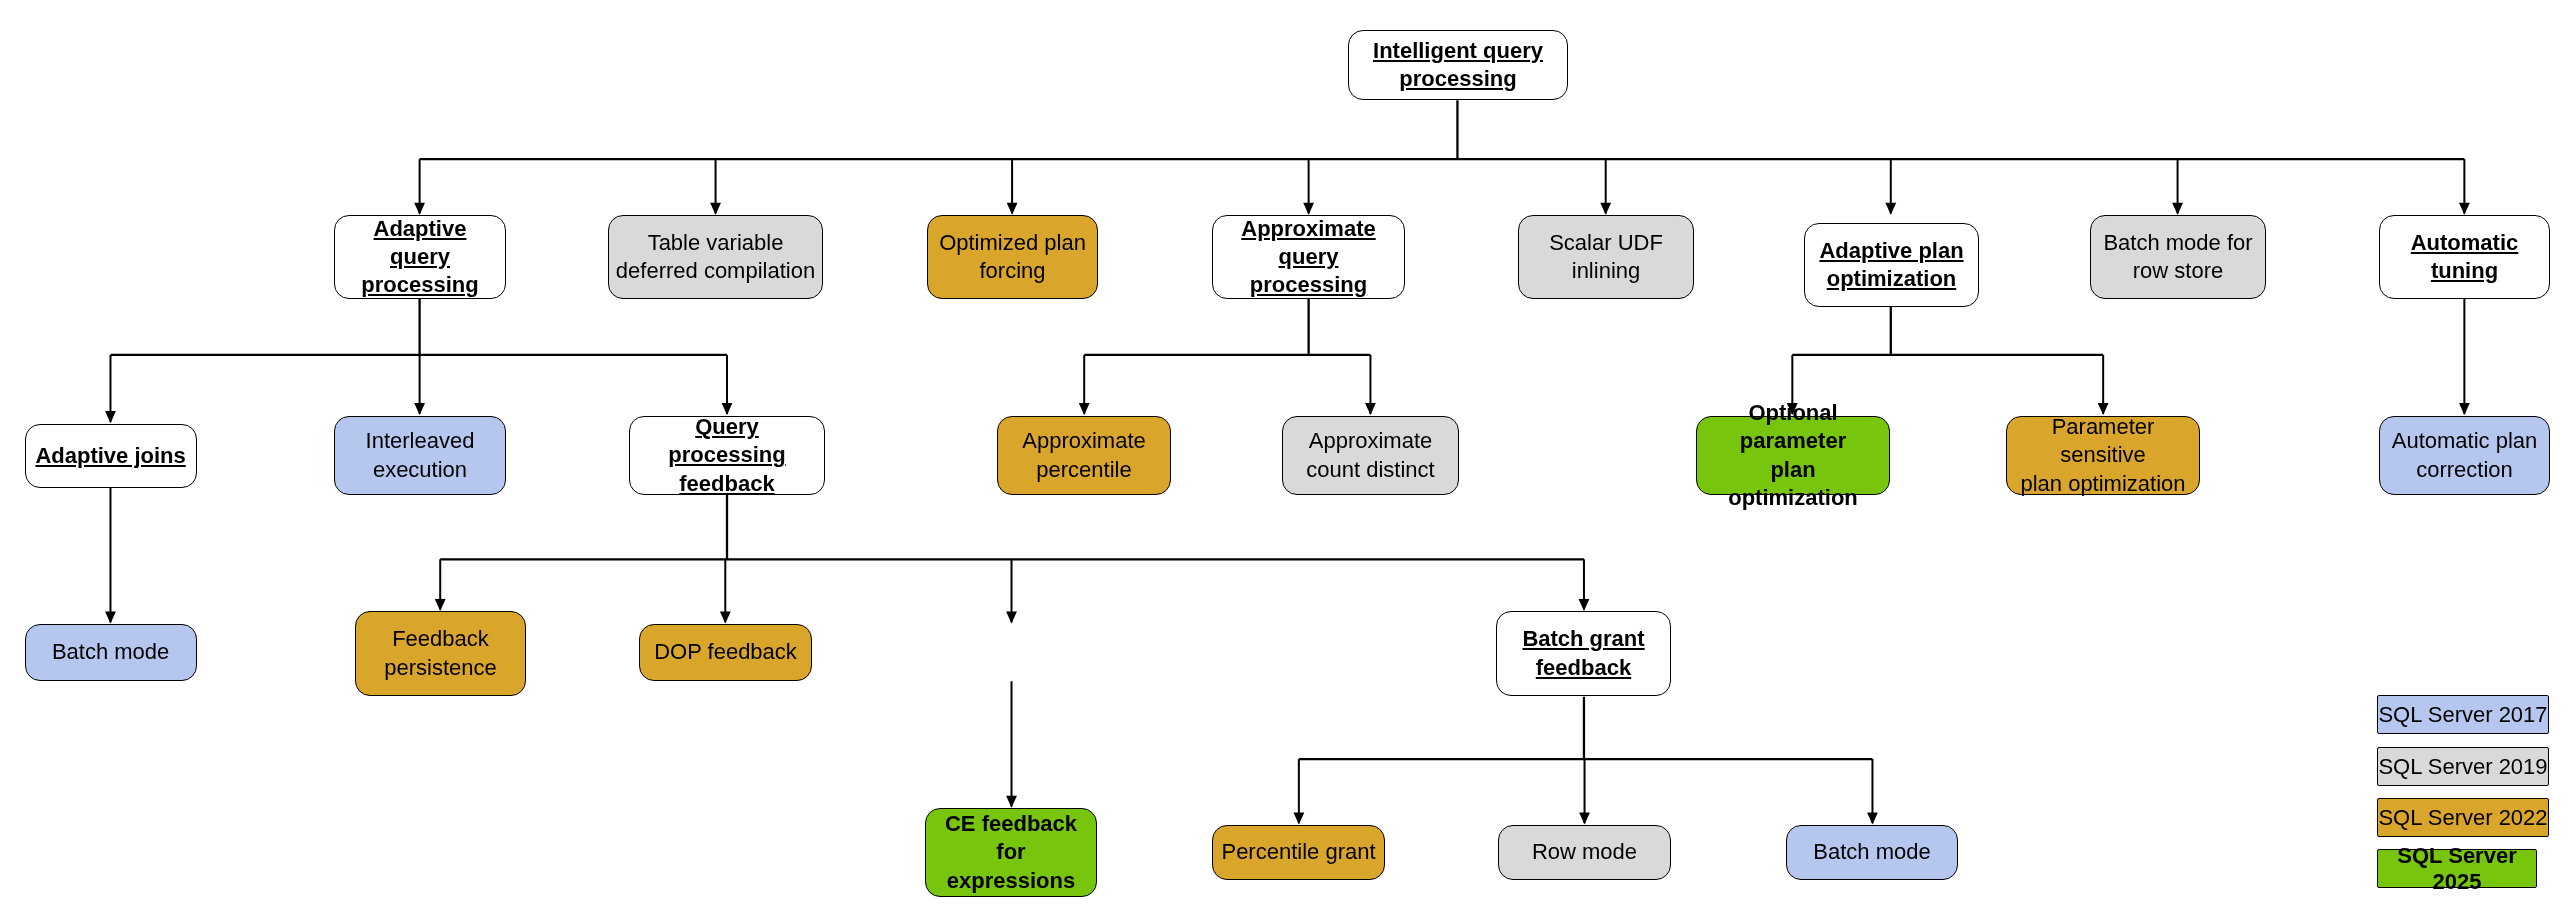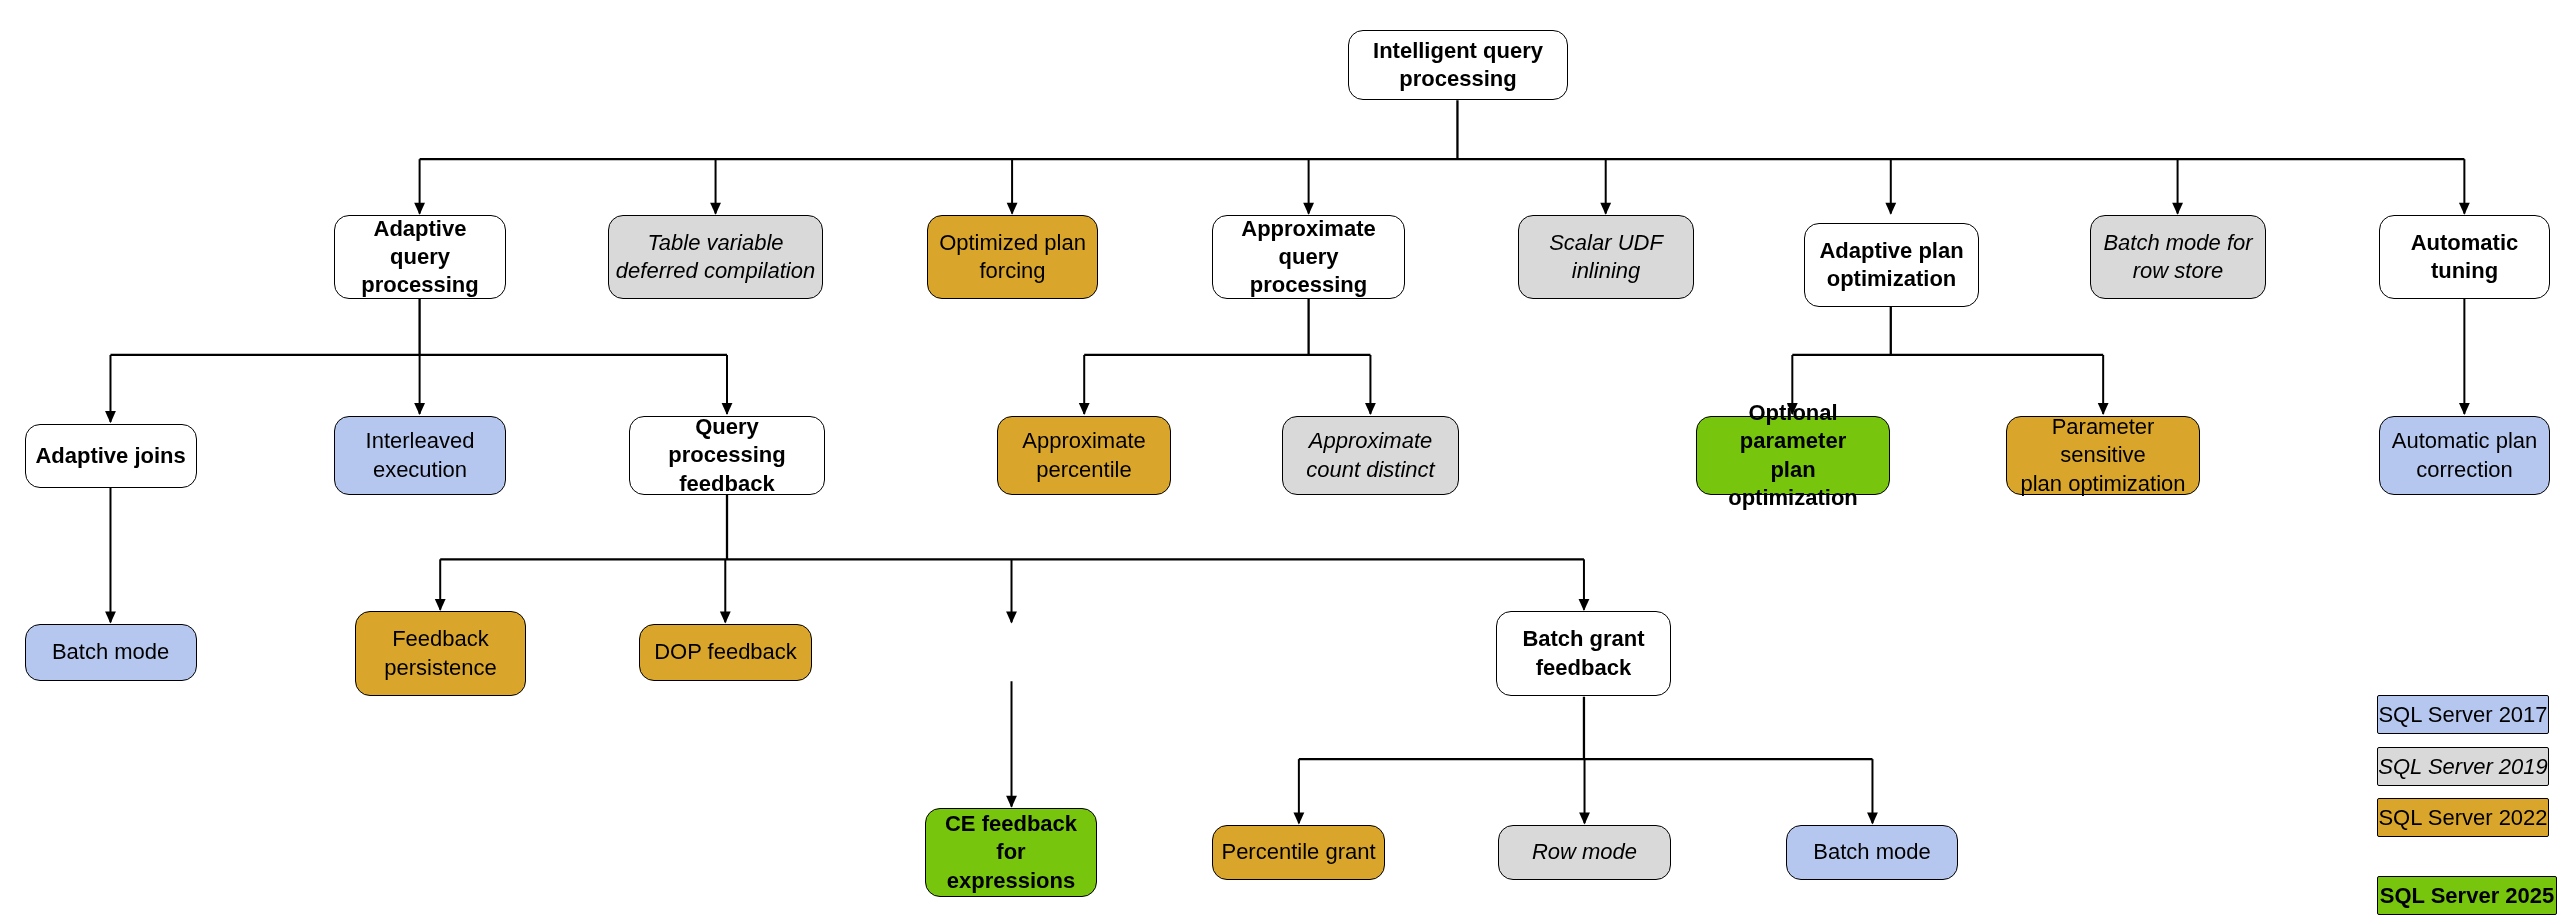--- a/index.html
+++ b/index.html
@@ -4,22 +4,22 @@
 <style>
   html,body{margin:0;padding:0;background:#ffffff;}
   #canvas{position:relative;width:2576px;height:916px;background:#ffffff;font-family:"Liberation Sans",sans-serif;overflow:hidden;}
   #connectors{position:absolute;left:0;top:0;width:2576px;height:916px;z-index:0;}
   .node{
     position:absolute;box-sizing:border-box;z-index:1;
     border:1.7px solid #000;border-radius:15px;background:#fff;
     display:flex;align-items:center;justify-content:center;text-align:center;
     font-size:22px;line-height:1.28;color:#000;white-space:pre-line;padding:2.3px 5.7px;
   }
-  .bold{font-weight:bold;}
-  .c-gray{background:#D9D9D9;font-style:italic;}
+  .bold{font-weight:bold;text-decoration:underline;}
+  .c-gray{background:#D9D9D9;}
   .c-gold{background:#D9A62B;}
   .c-blue{background:#B5C7EF;}
   .c-green{background:#77C60D;font-weight:bold;}
   .legend-item{
     position:absolute;box-sizing:border-box;z-index:1;
     border:1.7px solid #000;border-radius:2px;
     display:flex;align-items:center;justify-content:center;text-align:center;
     font-size:22px;color:#000;
   }
 </style>
@@ -118,16 +118,16 @@
 
   <div class="node c-green" style="left:925px;top:808px;width:172px;height:89px">CE feedback for
 expressions</div>
   <div class="node c-gold" style="left:1212px;top:825px;width:173px;height:55px">Percentile grant</div>
   <div class="node c-gray" style="left:1498px;top:825px;width:173px;height:55px">Row mode</div>
   <div class="node c-blue" style="left:1786px;top:825px;width:172px;height:55px">Batch mode</div>
 
   <div class="legend-item c-blue" style="left:2377px;top:695px;width:172px;height:39px">SQL Server 2017</div>
   <div class="legend-item c-gray" style="left:2377px;top:747px;width:172px;height:39px">SQL Server 2019</div>
   <div class="legend-item c-gold" style="left:2377px;top:798px;width:172px;height:39px">SQL Server 2022</div>
-  <div class="legend-item c-green" style="left:2377px;top:876px;width:180px;height:39px">SQL Server 2025</div>
+  <div class="legend-item c-green" style="left:2377px;top:849px;width:160px;height:39px">SQL Server 2025</div>
 
 </div>
 
 
 </body></html>

